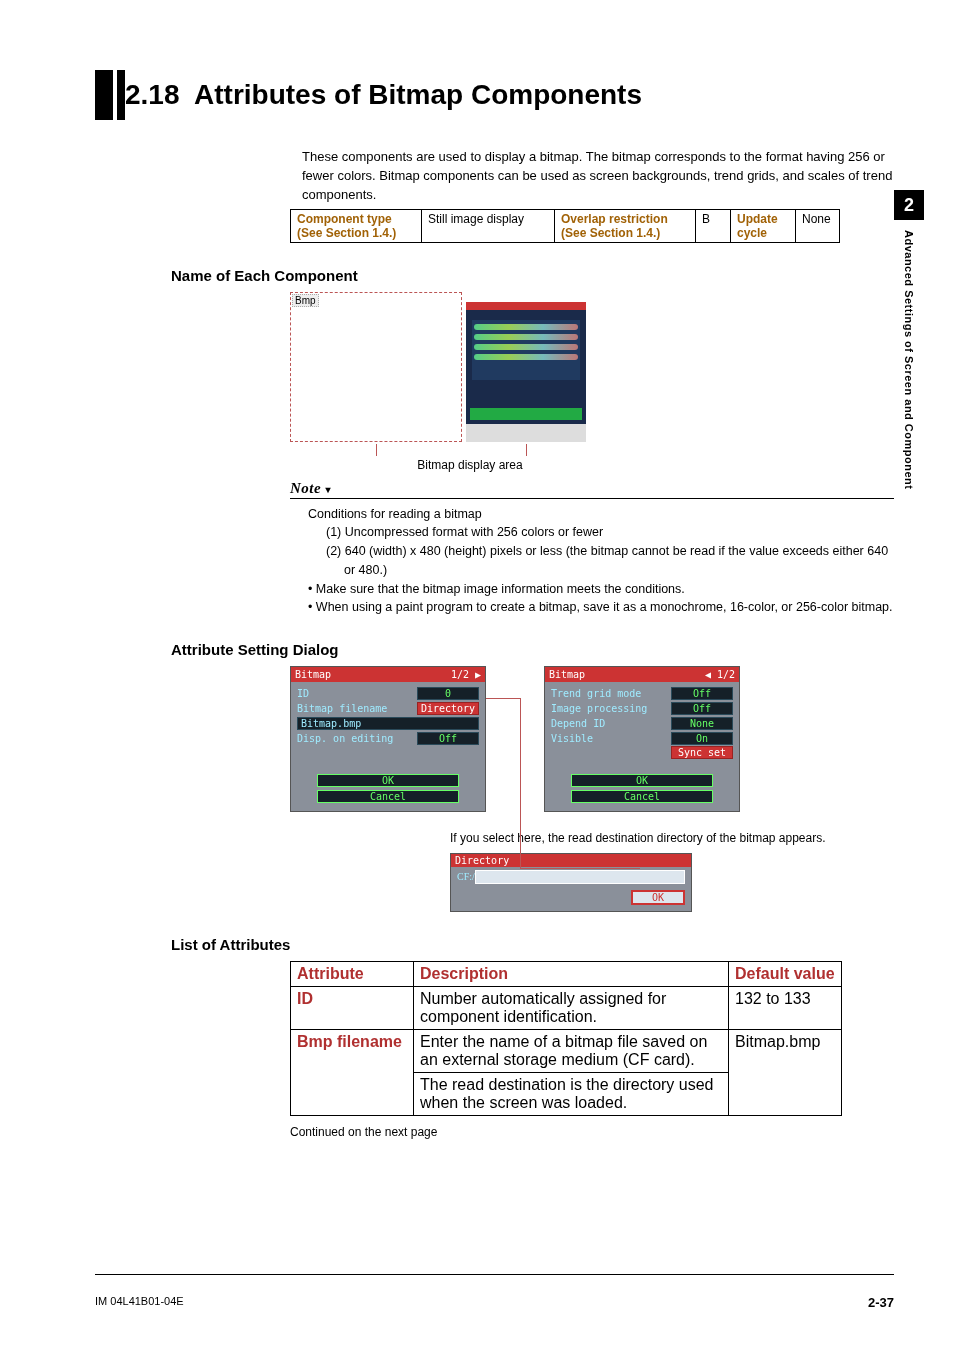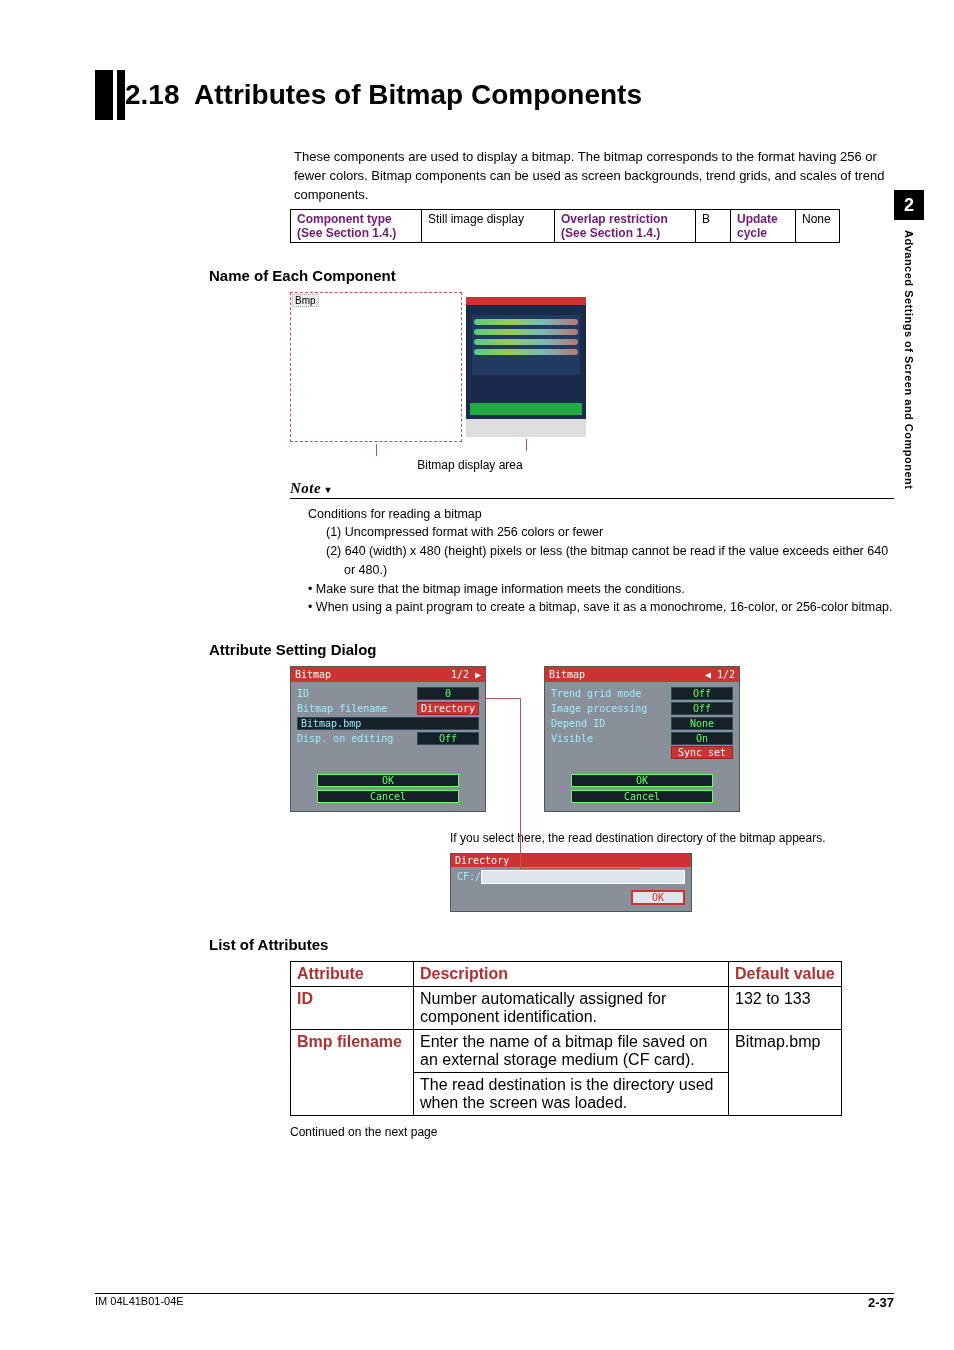--- a/index.html
+++ b/index.html
@@ -62,50 +62,50 @@
   }
   .h1-mark div { height: 50px; }
   .h1-mark .b1 { width: 18px; background: #000; margin-right: 4px;}
   .h1-mark .b2 { width: 8px; background: #000; }
   .h1 {
     font-size: 28px;
     font-weight: bold;
   }
 
   .body-indent { margin-left: 195px; }
-  .body-indent-sub { margin-left: 114px; }
-
-  p { margin: 0 0 4px 4px; line-height: 1.45; font-size: 13px; }
+  .body-indent-sub { margin-left: 76px; }
+
+  p { margin: 0 0 4px 12px; line-height: 1.45; font-size: 13px; }
 
   
   table.info {
     width: 550px;
     border-collapse: collapse;
     font-size: 12px;
     margin-top: 4px;
   }
   table.info td, table.info th {
     border: 1px solid #000;
     padding: 2px 6px;
     text-align: left;
     vertical-align: top;
   }
-  table.info .lbl { font-weight: bold; color: #701a75; }
+  table.info .lbl { font-weight: bold; color: #a16207; }
 
   h2.sub {
     font-size: 15px;
     font-weight: bold;
     margin: 24px 0 8px 0;
   }
 
   
   .fig-row {
     display: flex;
     gap: 4px;
-    align-items: center;
+    align-items: flex-end;
   }
   .fig-box {
     border: 1px dashed #b55;
     width: 170px;
     height: 148px;
     position: relative;
     background: #fff;
   }
   .fig-box .tag {
     position: absolute;
@@ -221,21 +221,21 @@
   .dir-note { font-size: 12px; margin: 18px 0 6px 0; line-height: 1.4; }
   .dir-dlg {
     width: 240px;
     background: #8a909a;
     border: 1px solid #555;
     font-family: monospace;
     font-size: 10px;
   }
   .dir-dlg .title { background:#c33; color:#fff; padding: 1px 4px; }
   .dir-dlg .body { padding: 3px 6px 6px; }
-  .dir-dlg .field-row { display:flex; align-items:center; }
+  .dir-dlg .field-row { display:flex; align-items:center;font-family:Liberation Serif, serif; }
   .dir-dlg .cf { color:#9febff; }
   .dir-dlg .input {
     flex:1; height:12px; background:#dde6ee; border:1px solid #fff;
   }
   .dir-dlg .okrow { display:flex; justify-content:flex-end; margin-top:6px;}
   .dir-dlg .ok {
     width: 50px; background:#dde6ee; border:2px solid #c33;
     text-align:center; font-size:10px; color:#c33;
   }
 
@@ -263,21 +263,21 @@
 
   .continued { font-size: 12px; margin-top: 9px; }
 
   
   .footer-bar {
     position: absolute;
     left: 95px;
     right: 60px;
     bottom: 40px;
     border-top: 1px solid #000;
-    padding-top: 1px;
+    padding-top: 20px;
     display: flex;
     justify-content: space-between;
     font-size: 11px;
   }
   .footer-bar .pn { font-weight: bold; font-size: 13px; }
 </style>
 </head>
 <body>
 
 <div class="page">

